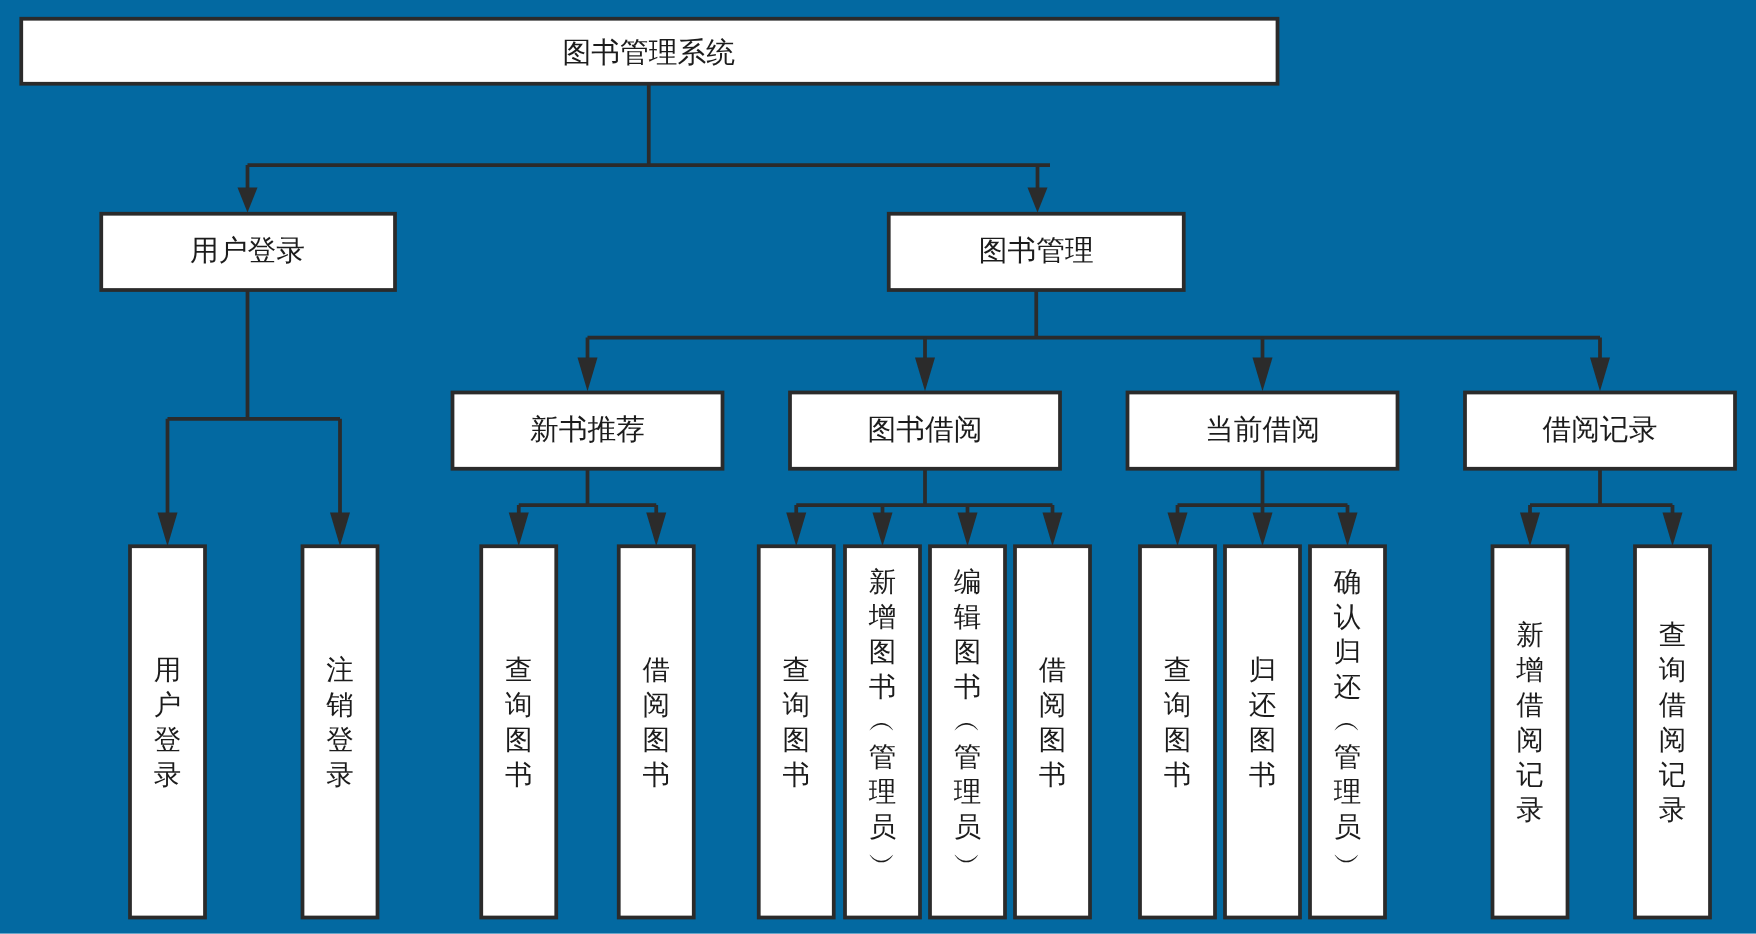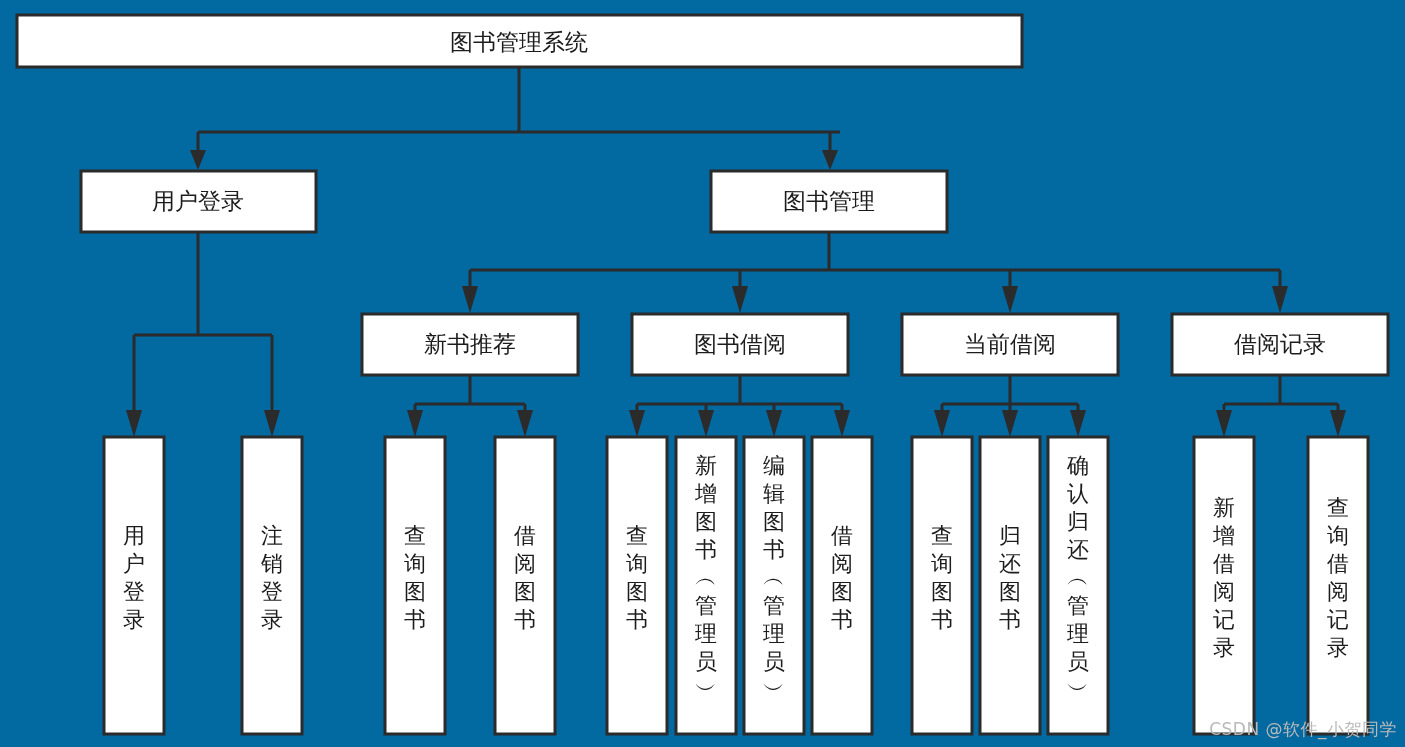--- a/index.html
+++ b/index.html
@@ -184,14 +184,13 @@
     <g>
       <rect class="nodebox" x="1194" y="437" width="60" height="297"></rect>
       <text class="lbl-v" x="1224" y="585"><tspan x="1224" y="515">新</tspan><tspan x="1224" y="543">增</tspan><tspan x="1224" y="571">借</tspan><tspan x="1224" y="599">阅</tspan><tspan x="1224" y="627">记</tspan><tspan x="1224" y="655">录</tspan></text>
     </g>
     <g>
       <rect class="nodebox" x="1308" y="437" width="60" height="297"></rect>
       <text class="lbl-v" x="1338" y="585"><tspan x="1338" y="515">查</tspan><tspan x="1338" y="543">询</tspan><tspan x="1338" y="571">借</tspan><tspan x="1338" y="599">阅</tspan><tspan x="1338" y="627">记</tspan><tspan x="1338" y="655">录</tspan></text>
     </g>
   </svg>
 
-  <div class="watermark">CSDN @软件_小贺同学</div>
 </div>
 
 </body></html>

